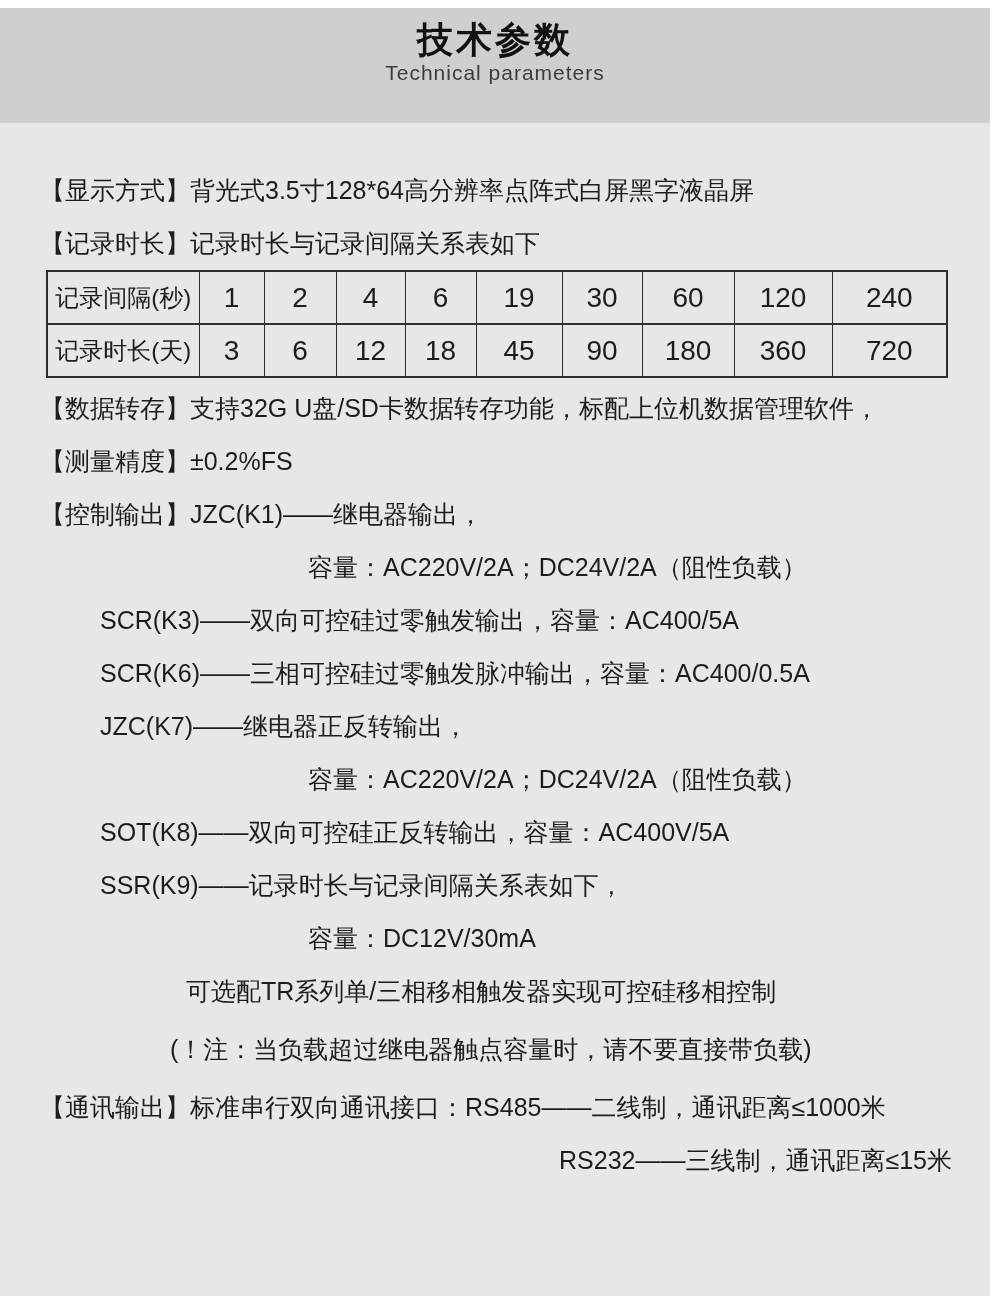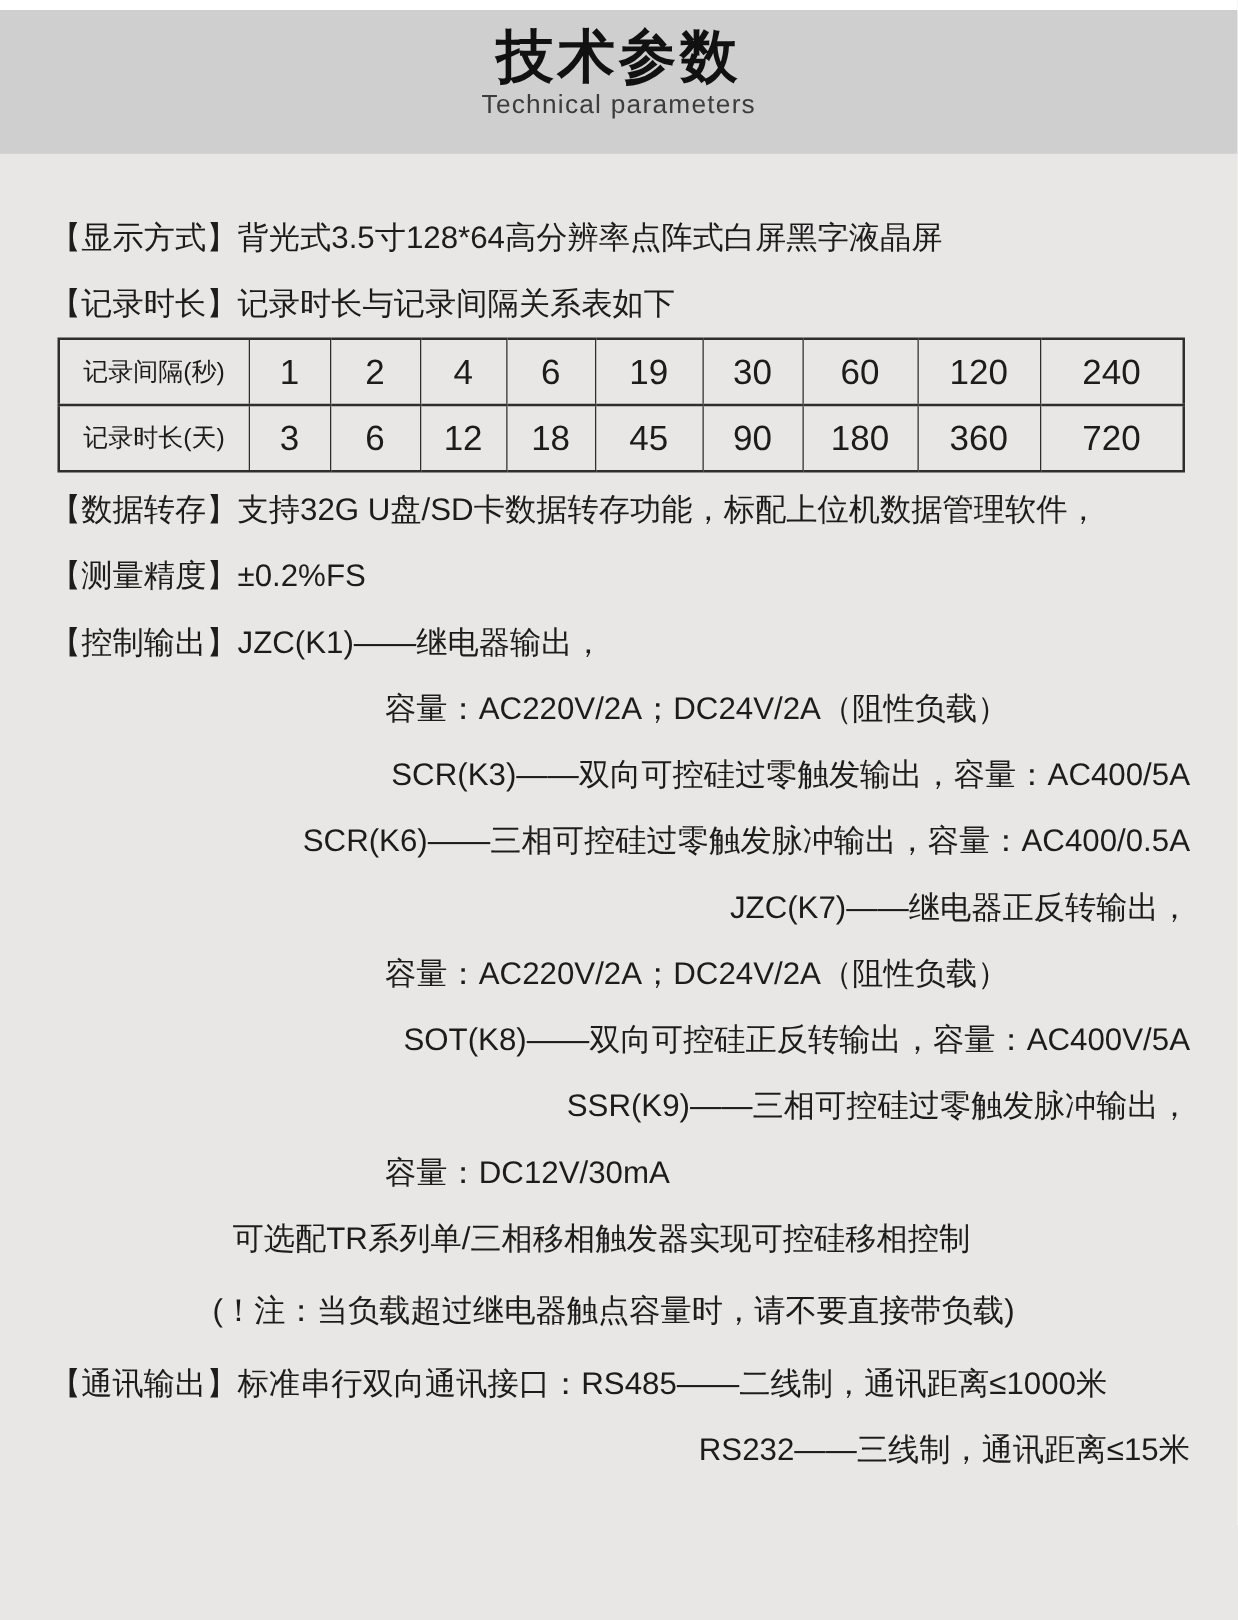--- a/index.html
+++ b/index.html
@@ -1,37 +1,37 @@
 <!DOCTYPE html>
 <html><head>
 <meta charset="utf-8">
 <style>
   * { margin:0; padding:0; box-sizing:border-box; }
   html,body { background:#ffffff; }
   body { width:990px; font-family:"Liberation Sans", sans-serif; }
   .page { width:990px; min-height:1296px; background:#e9e7e6; color:#1c1c1c; }
   .top-strip { height:8px; background:#ffffff; }
   .header-band { height:115px; background:#d0cfcf; text-align:center; padding-top:12px; }
-  .page-title { font-size:46px; font-weight:700; letter-spacing:3px; color:#111111; line-height:1.1; }
+  .page-title { font-size:36px; font-weight:700; letter-spacing:3px; color:#111111; line-height:1.1; }
   .page-subtitle { font-size:21px; color:#3c3c3c; letter-spacing:1px; margin-top:1px; }
   .content { padding:55px 38px 30px 40px; font-size:25px; }
   .line { line-height:25px; margin-bottom:28px; white-space:nowrap; }
   .line .lbl { letter-spacing:0px; }
   .tight { margin-bottom:14px; }
   .gap-lg { margin-bottom:33px; }
-  .ind-item { margin-left:60px;text-align:right; }
+  .ind-item { margin-left:60px; }
   .ind-cap { margin-left:268px; }
   .ind-excel { margin-left:143px; }
   .ind-note { margin-left:130px; }
   .ind-opt { margin-left:146px; }
   .ind-rs { margin-left:412px;text-align:right; }
   .param-table { border-collapse:collapse; margin:0 0 18px 6px; border:2px solid #2e2e2e; background:transparent; }
   .param-table td { border:1px solid #2e2e2e; border-top:2px solid #2e2e2e; border-bottom:2px solid #2e2e2e;
                     height:53px; text-align:center; font-size:28px; padding:0 2px; }
-  .param-table td.hdr { font-size:20px; padding:0 3px; }
+  .param-table td.hdr { font-size:24px; padding:0 3px; }
 </style>
 </head>
 <body>
 
 <div class="page">
   <div class="top-strip"></div>
 
   <header class="header-band">
     <h1 class="page-title">技术参数</h1>
     <div class="page-subtitle">Technical parameters</div>
@@ -88,21 +88,21 @@
 
     <p class="line"><span class="lbl">【测量精度】</span><span>±0.2%FS</span></p>
 
     <p class="line"><span class="lbl">【控制输出】</span><span>JZC(K1)——继电器输出，</span></p>
     <p class="line ind-cap">容量：AC220V/2A；DC24V/2A（阻性负载）</p>
     <p class="line ind-item">SCR(K3)——双向可控硅过零触发输出，容量：AC400/5A</p>
     <p class="line ind-item">SCR(K6)——三相可控硅过零触发脉冲输出，容量：AC400/0.5A</p>
     <p class="line ind-item">JZC(K7)——继电器正反转输出，</p>
     <p class="line ind-cap">容量：AC220V/2A；DC24V/2A（阻性负载）</p>
     <p class="line ind-item">SOT(K8)——双向可控硅正反转输出，容量：AC400V/5A</p>
-    <p class="line ind-item">SSR(K9)——三相可控硅过零触发脉冲输出，</p>
+    <p class="line ind-item">SSR(K9)——记录时长与记录间隔关系表如下，</p>
     <p class="line ind-cap">容量：DC12V/30mA</p>
     <p class="line ind-opt gap-lg">可选配TR系列单/三相移相触发器实现可控硅移相控制</p>
     <p class="line ind-note gap-lg">(！注：当负载超过继电器触点容量时，请不要直接带负载)</p>
 
     <p class="line"><span class="lbl">【通讯输出】</span><span>标准串行双向通讯接口：RS485——二线制，通讯距离≤1000米</span></p>
     <p class="line ind-rs">RS232——三线制，通讯距离≤15米</p>
 
   </main>
 </div>
 

